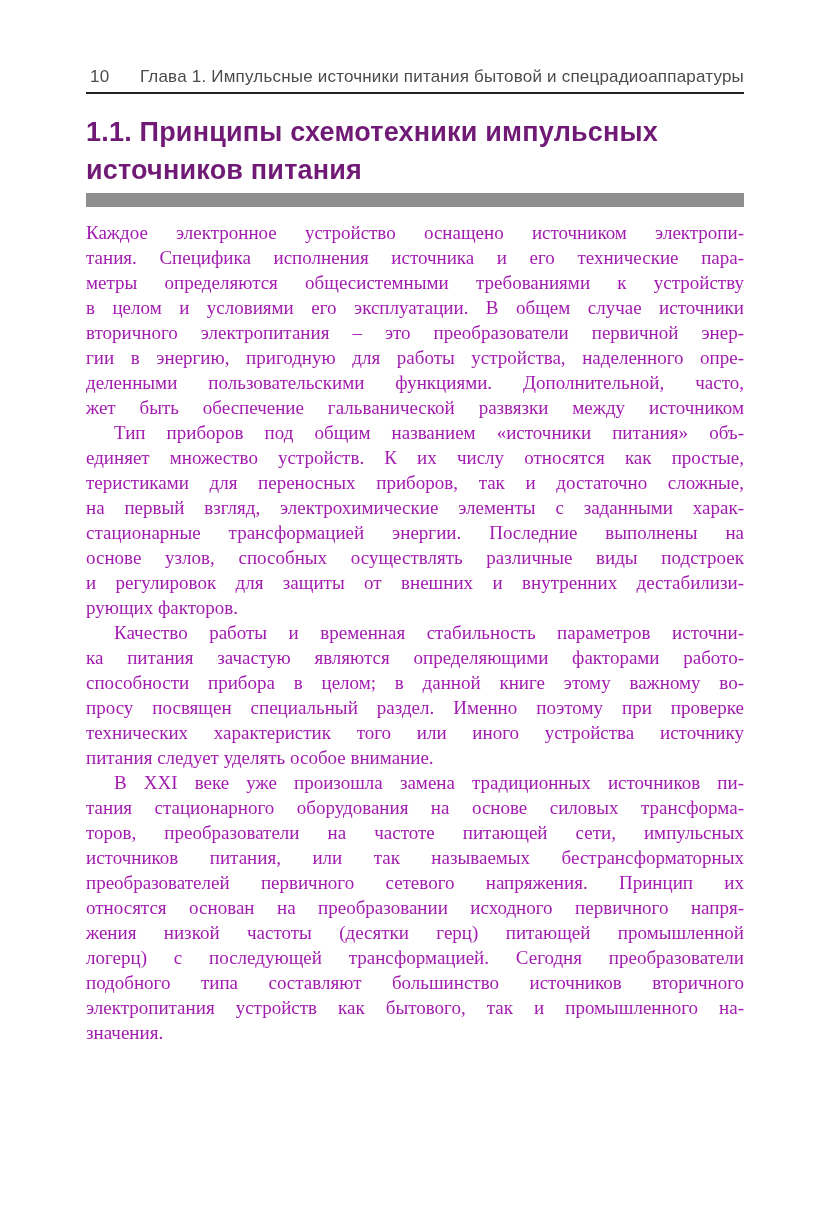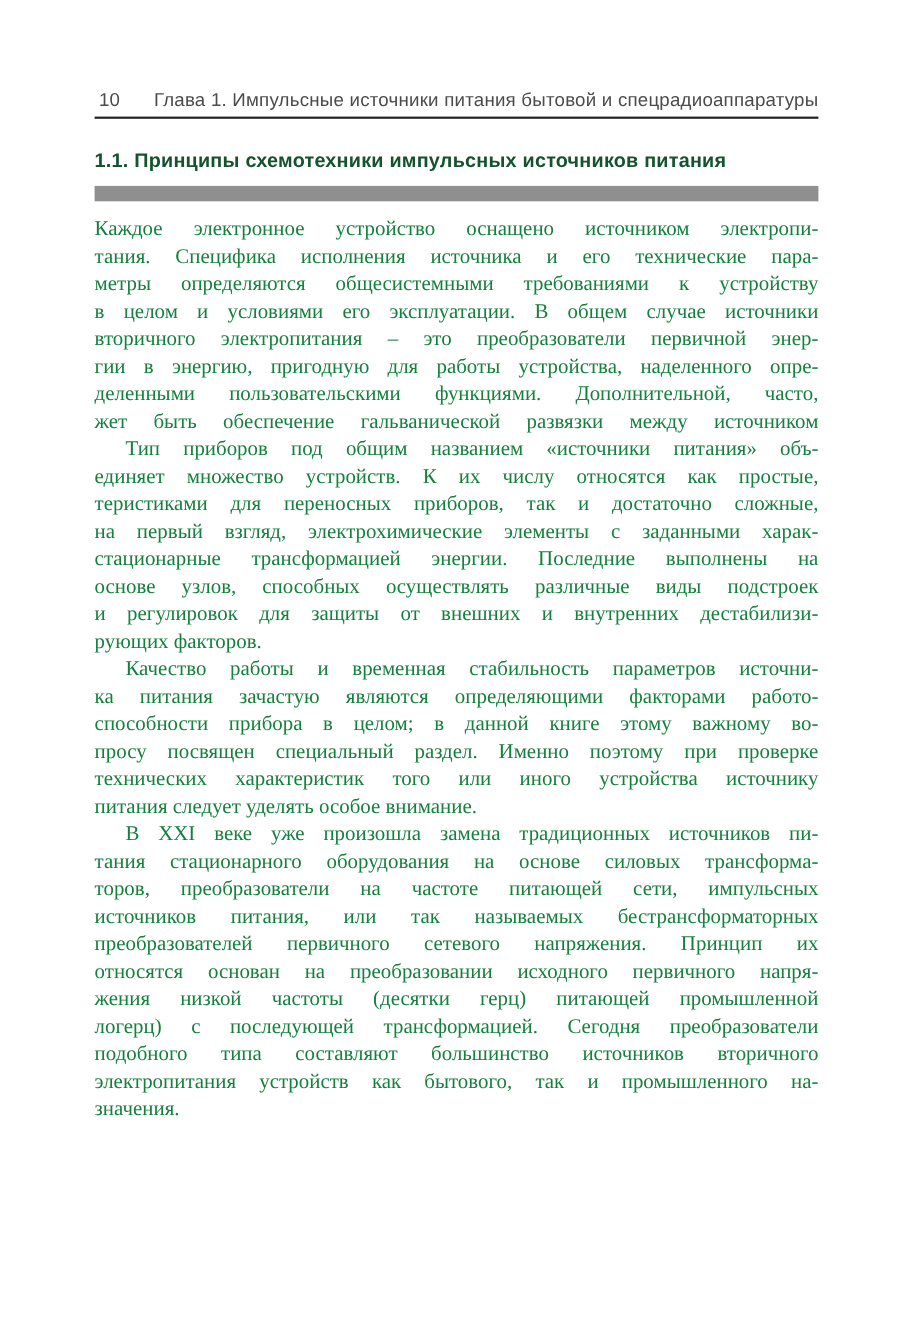--- a/index.html
+++ b/index.html
@@ -10,21 +10,21 @@
   .page {
     position: relative;
     width: 827px;
     height: 1211px;
     background: #ffffff;
     overflow: hidden;
   }
   .content {
     position: absolute;
     left: 86px;
-    top: 16px;
+    top: 2px;
     width: 658px;
   }
   
   .running-head {
     margin-top: 64px;
     display: flex;
     justify-content: space-between;
     align-items: baseline;
     font-family: "Liberation Sans", sans-serif;
     font-size: 17px;
@@ -36,23 +36,23 @@
   .head-rule {
     margin-top: 4px;
     border-bottom: 2px solid #222222;
     height: 0;
   }
   
   .section-title {
     margin-top: 19px;
     font-family: "Liberation Sans", sans-serif;
     font-weight: bold;
-    font-size: 18px;
+    font-size: 27px;
     line-height: 38px;
-    color: #14532d;
+    color: #701a75;
     letter-spacing: 0.2px;
   }
   .accent-bar {
     margin-top: 4px;
     height: 14px;
     width: 100%;
   }
   
   .body-text {
     margin-top: 13px;
@@ -86,21 +86,21 @@
       <span class="pagenum">10</span>
       <span class="chapter">Глава 1. Импульсные источники питания бытовой и спецрадиоаппаратуры</span>
     </div>
 
     <div class="head-rule"></div>
 
     <h1 class="section-title" style="margin-bottom:0;">1.1. Принципы схемотехники импульсных источников питания</h1>
 
     <div class="accent-bar" style="background: rgb(143, 143, 143);"></div>
 
-    <div class="body-text" style="color: #15803d;">
+    <div class="body-text" style="color: #a21caf;">
         <div class="paragraph">
           <div class="line">Каждое электронное устройство оснащено источником электропи-</div>
           <div class="line">тания. Специфика исполнения источника и его технические пара-</div>
           <div class="line">метры определяются общесистемными требованиями к устройству</div>
           <div class="line">в целом и условиями его эксплуатации. В общем случае источники</div>
           <div class="line">вторичного электропитания – это преобразователи первичной энер-</div>
           <div class="line">гии в энергию, пригодную для работы устройства, наделенного опре-</div>
           <div class="line">деленными пользовательскими функциями. Дополнительной, часто,</div>
           <div class="line">жет быть обеспечение гальванической развязки между источником</div>
         </div>

